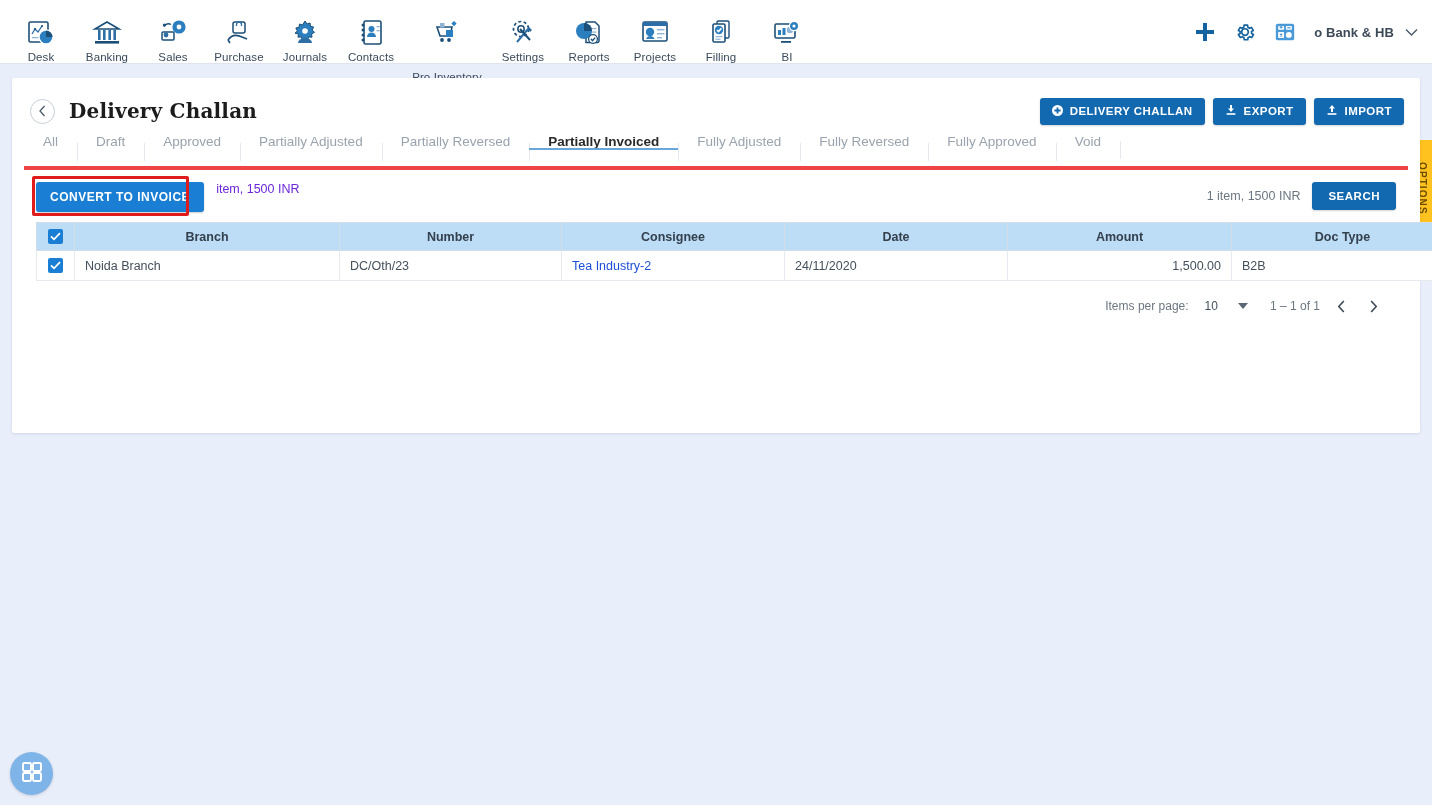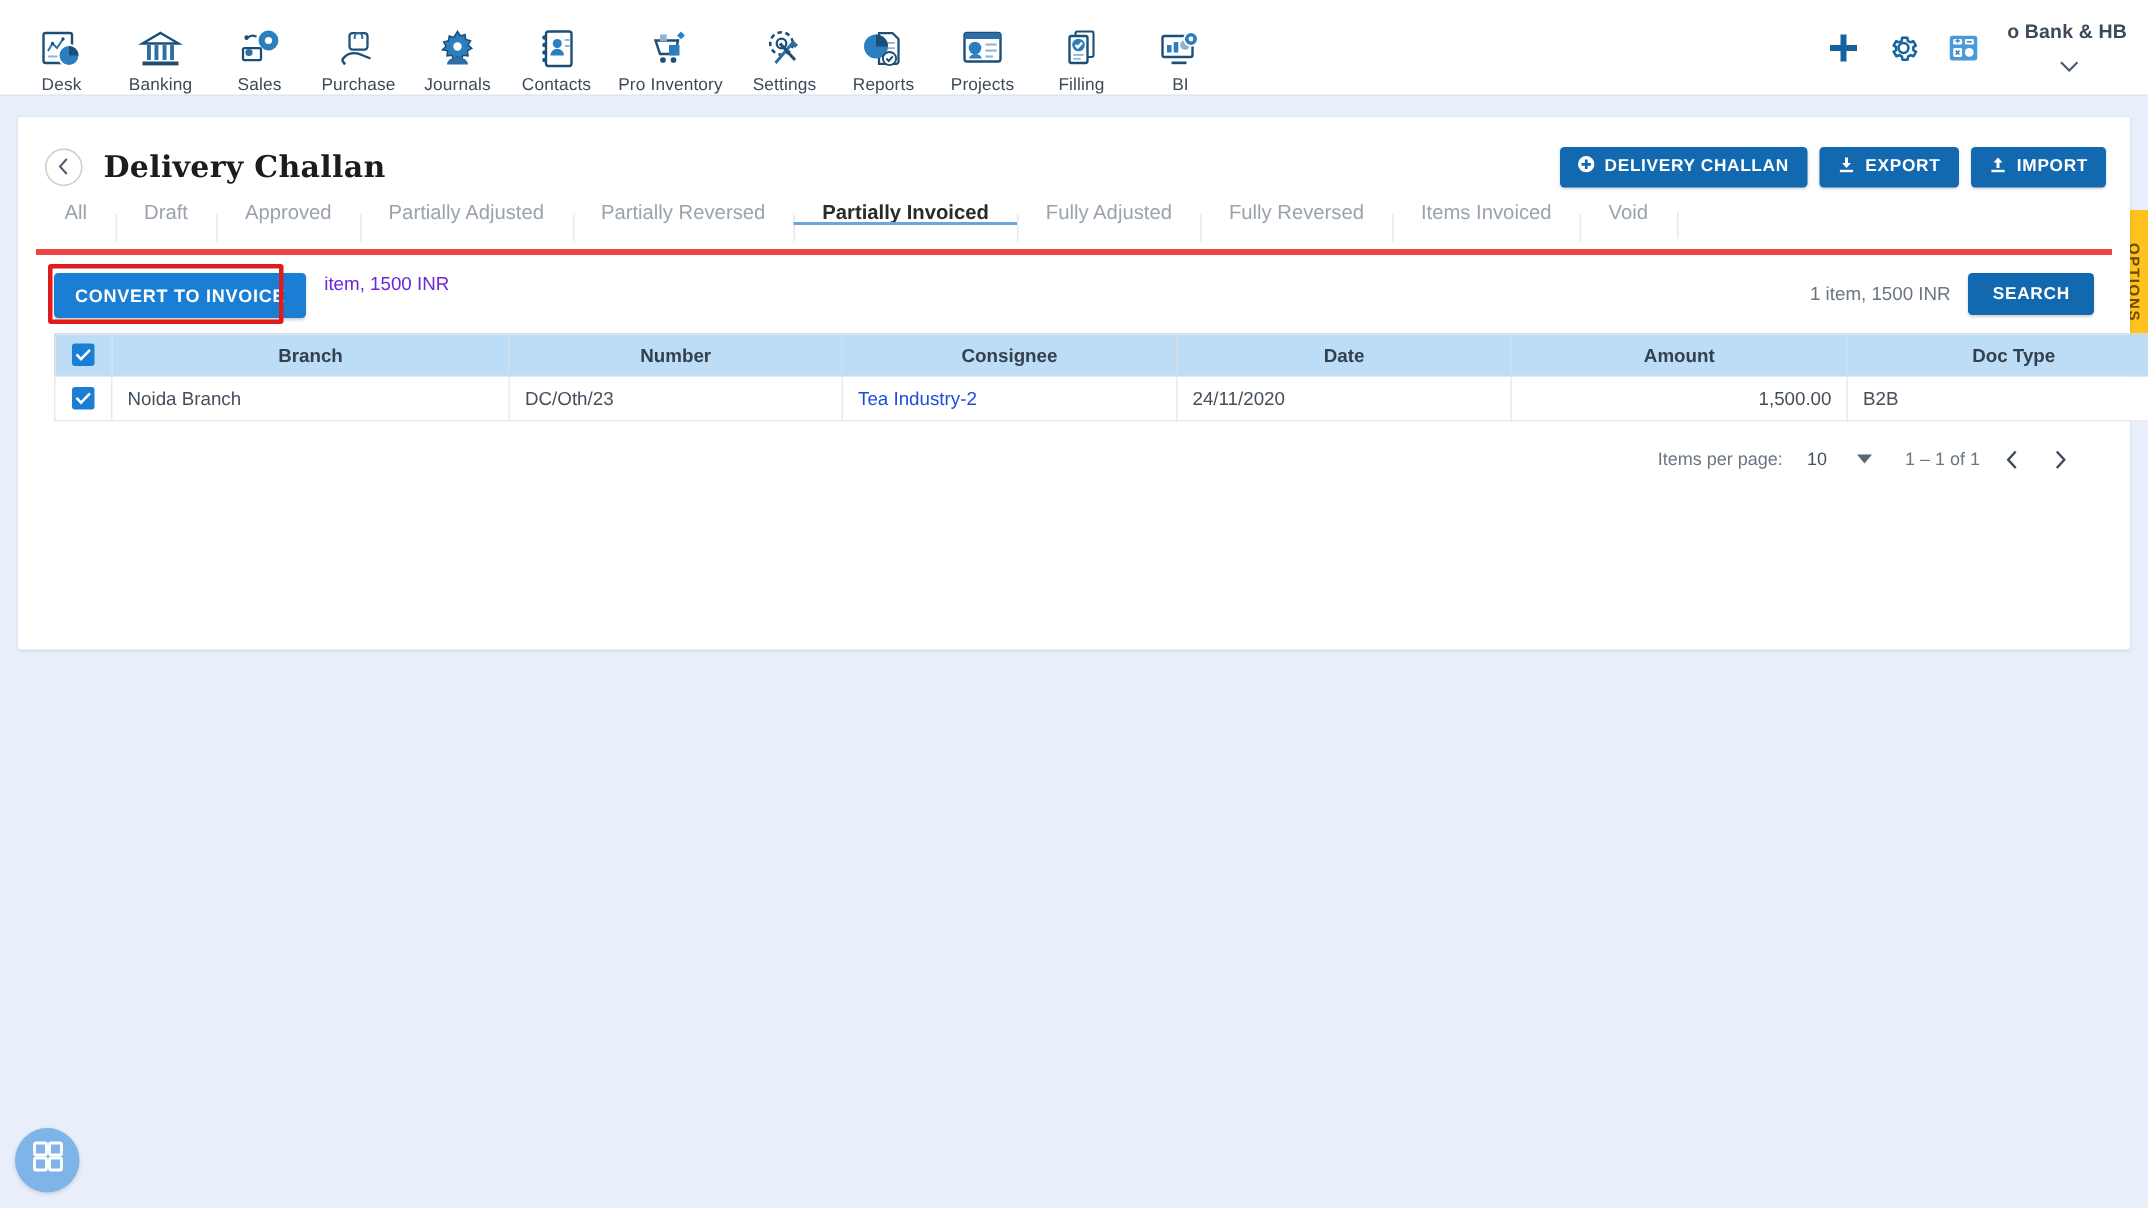--- a/index.html
+++ b/index.html
@@ -32,35 +32,35 @@
     text-decoration: none;
   }
   .nav-item .ico { width: 30px; height: 30px; display:block; }
   .nav-item .lbl {
     margin-top: 3px;
     font-size: 11.5px;
     color: #3b4a5a;
     white-space: nowrap;
     letter-spacing: .1px;
   }
-  .nav-item.wide { width: 86px; }
+  .nav-item.wide { width: 86px; gap: 20px; }
 
   .topnav-right {
     position: absolute;
     right: 14px; top: 0;
     height: 64px;
     display: flex; align-items: center; gap: 18px;
   }
   .icon-btn { cursor: pointer; display: flex; align-items: center; justify-content: center; }
   .user-name {
     font-size: 13px; font-weight: bold; color: #3c4a58;
     letter-spacing: .1px; white-space: nowrap;
   }
   .user-chevron { color: #4a5968; font-size: 13px; margin-left: 2px; }
-  .user-block { display:flex; align-items:center; gap:9px; cursor:pointer;flex-direction:column; }
+  .user-block { display:flex; align-items:center; gap:9px; cursor:pointer; }
 
   
   .page-wrap { position: relative; padding: 14px 12px 0 12px; }
   .card {
     background: #ffffff;
     border-radius: 2px;
     width: 1408px;
     height: 355px;
     box-shadow: 0 1px 3px rgba(0,0,0,.10);
     position: relative;
@@ -542,21 +542,21 @@
       <div class="tab active">
           <span>Partially Invoiced</span>
         </div>
       <div class="tab">
           <span>Fully Adjusted</span>
         </div>
       <div class="tab">
           <span>Fully Reversed</span>
         </div>
       <div class="tab">
-          <span>Items Invoiced</span>
+          <span>Fully Approved</span>
         </div>
       <div class="tab">
           <span>Void</span>
         </div>
       <div class="tab-end-sep"></div>
     </div>
 
     <div class="toolbar">
       <button class="btn-convert">CONVERT TO INVOICE</button>
       <div class="redbox"></div>

